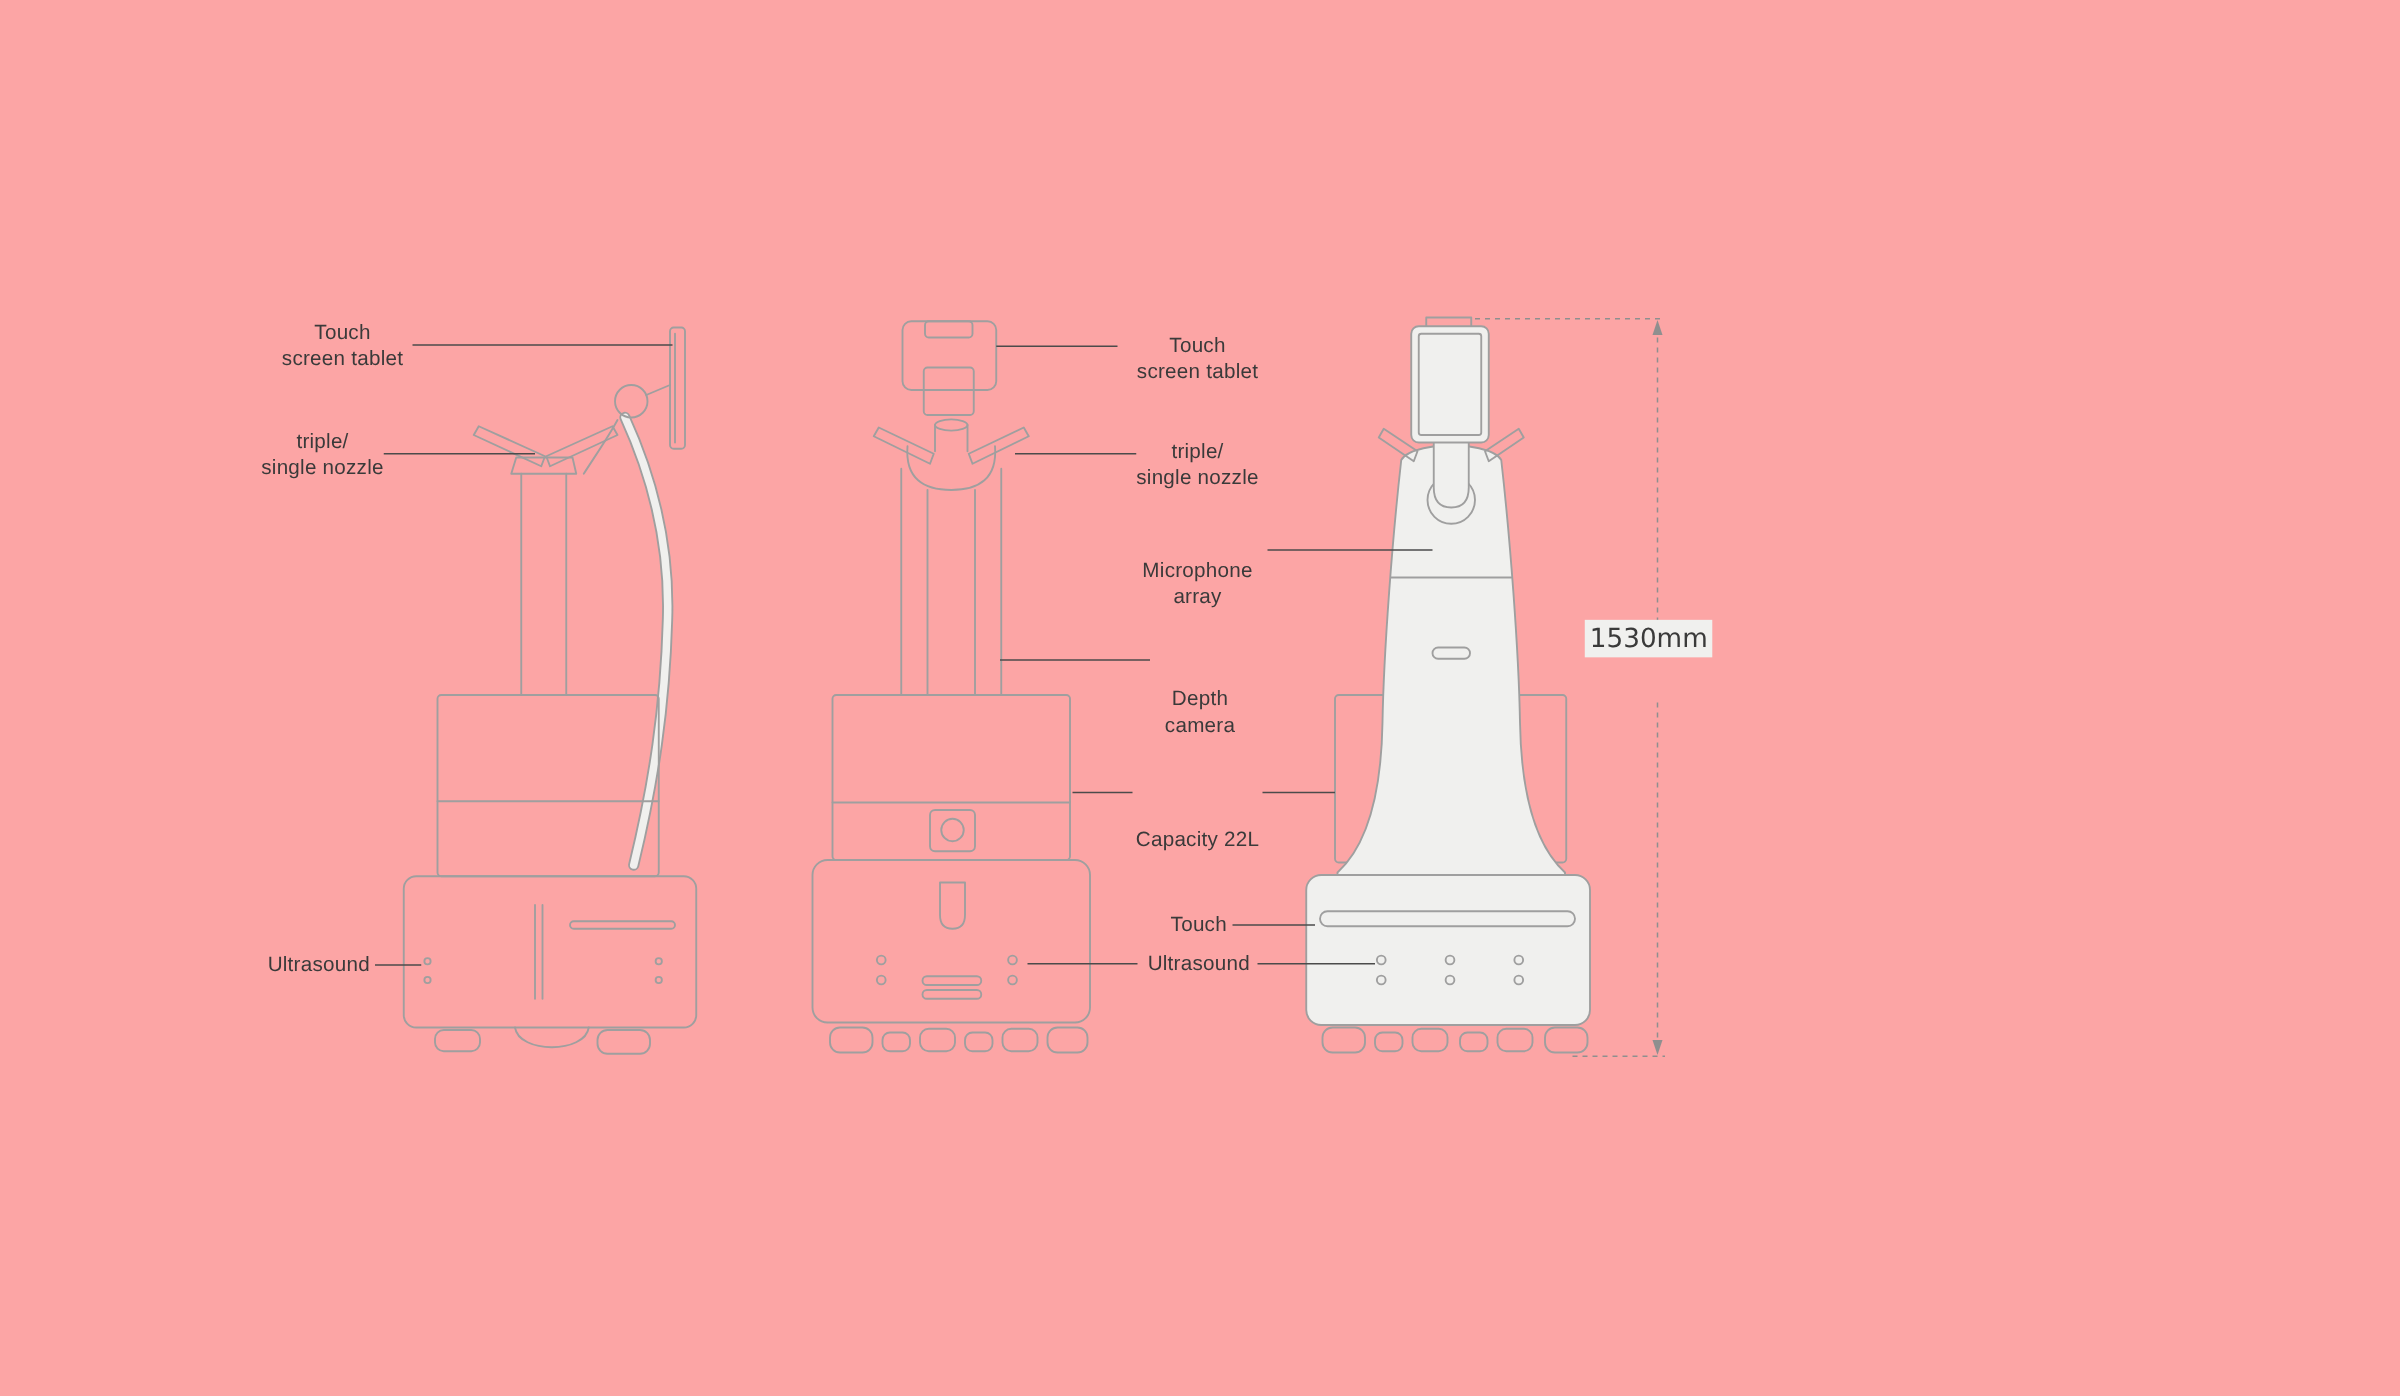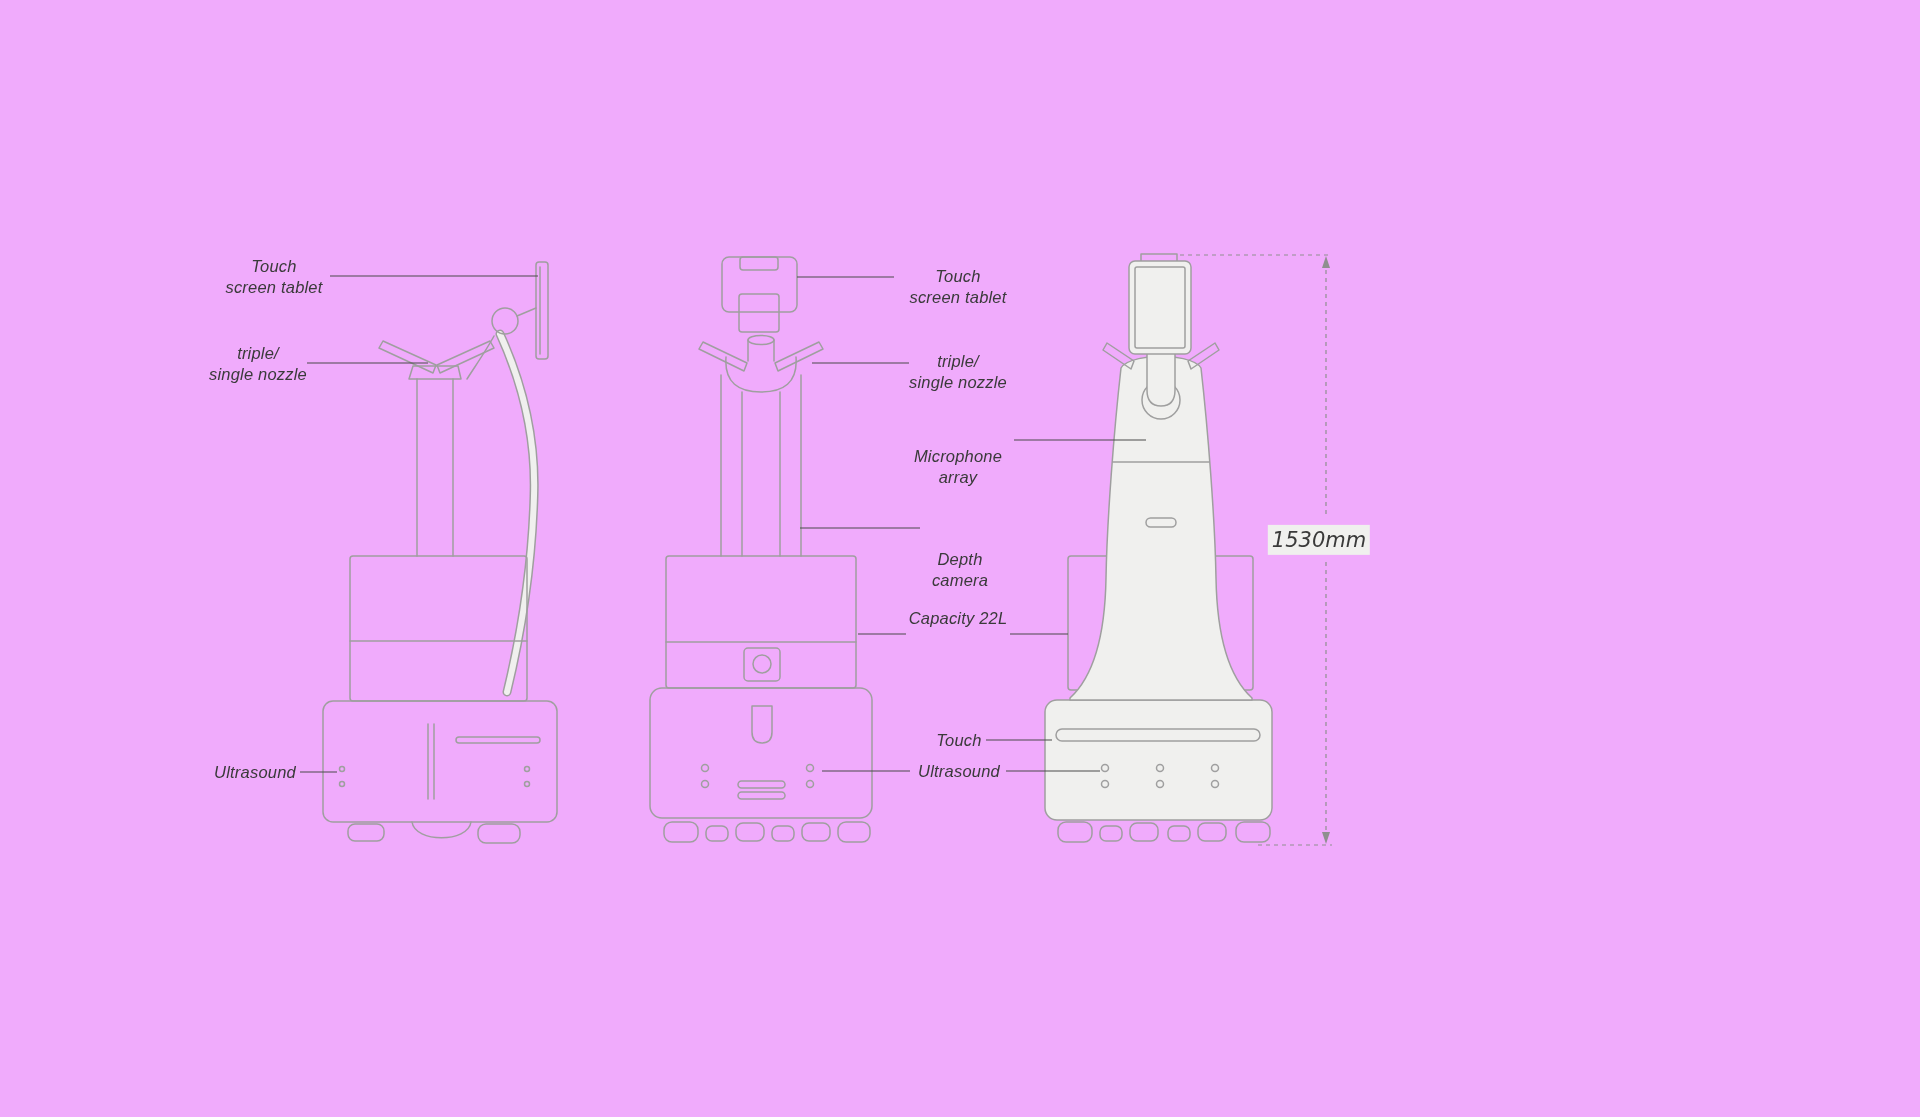--- a/index.html
+++ b/index.html
@@ -2,21 +2,21 @@
 <html><head>
 <meta charset="utf-8">
 <style>
   * { margin:0; padding:0; box-sizing:border-box; }
   html,body { width:1920px; height:1117px; }
   body {
     background:#f0f0ee;
     font-family:"Liberation Sans", sans-serif;
     overflow:hidden;
   }
-  .stage { position:relative; width:1920px; height:1117px; background:#f0abfc;font-style:italic; }
+  .stage { position:relative; width:1920px; height:1117px; background:#fca5a5; }
   .stage > svg { position:absolute; left:0; top:0; }
   .lbl {
     position:absolute;
     transform:translate(-50%,-50%);
     color:#3a3a3a;
     font-size:16.5px;
     line-height:1.25;
     text-align:center;
     white-space:pre-line;
     letter-spacing:.2px;
@@ -192,18 +192,18 @@
   <div class="lbl" style="left:255px; top:772px;">Ultrasound</div>
 
   <div class="lbl" style="left:958px; top:287px;">Touch
 screen tablet</div>
   <div class="lbl" style="left:958px; top:372px;">triple/
 single nozzle</div>
   <div class="lbl" style="left:958px; top:449px;margin-top:18px;">Microphone
 array</div>
   <div class="lbl" style="left:960px; top:570px;">Depth
 camera</div>
-  <div class="lbl" style="left:958px; top:618px;">Capacity 22L</div>
+  <div class="lbl" style="left:958px; top:672px;">Capacity 22L</div>
   <div class="lbl" style="left:959px; top:740px;">Touch</div>
   <div class="lbl" style="left:959px; top:771px;">Ultrasound</div>
 
-  <div class="lbl dim" style="left:1319px; top:540px;">1530mm</div>
+  <div class="lbl dim" style="left:1319px; top:511px;">1530mm</div>
 </div>
 
 </body></html>

